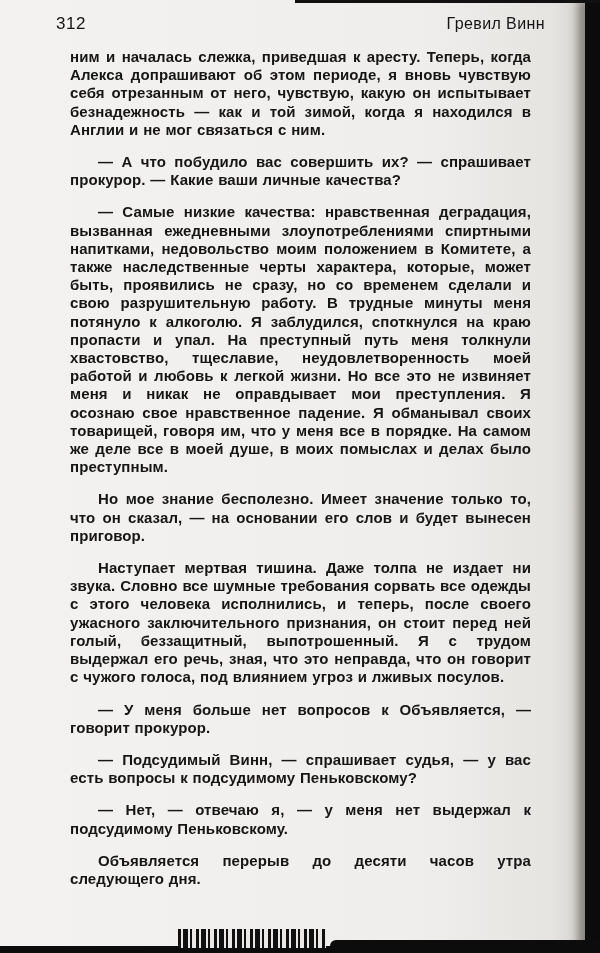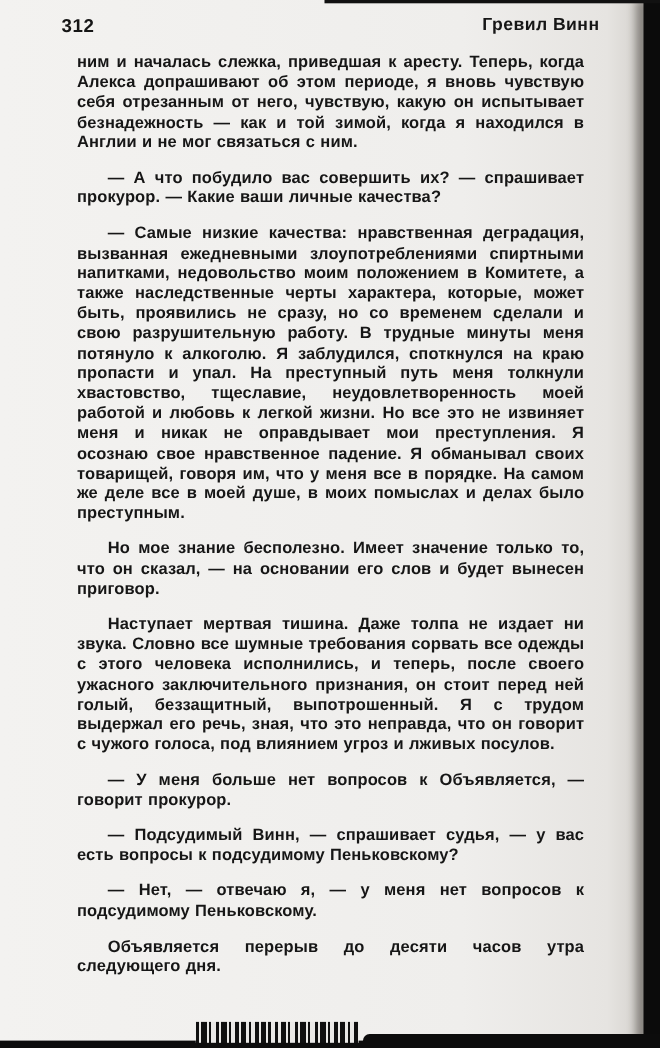--- a/index.html
+++ b/index.html
@@ -64,22 +64,22 @@
   .page {
     position: relative;
     z-index: 2;
     padding: 14px 55px 0 56px;
     height: 100%;
     box-sizing: border-box;
   }
   header.running {
     display: flex;
     justify-content: space-between;
-    align-items: flex-start;
-    font-weight: 700;
+    align-items: center;
+    font-weight: 400;
     margin-bottom: 10px;
   }
   .page-number {
     font-size: 17px;
     letter-spacing: 0.5px;
   }
   .running-head {
     font-size: 16px;
     letter-spacing: 0.4px;
   }
@@ -114,21 +114,21 @@
     </header>
 
     <main class="text-block">
       <p class="no-indent">ним и началась слежка, приведшая к аресту. Теперь, когда Алекса допрашивают об этом периоде, я вновь чувствую себя отрезанным от него, чувствую, какую он испытывает безнадежность — как и той зимой, когда я находился в Англии и не мог связаться с ним.</p>
       <p>— А что побудило вас совершить их? — спрашивает прокурор. — Какие ваши личные качества?</p>
       <p>— Самые низкие качества: нравственная деградация, вызванная ежедневными злоупотреблениями спиртными напитками, недовольство моим положением в Комитете, а также наследственные черты характера, которые, может быть, проявились не сразу, но со временем сделали и свою разрушительную работу. В трудные минуты меня потянуло к алкоголю. Я заблудился, споткнулся на краю пропасти и упал. На преступный путь меня толкнули хвастовство, тщеславие, неудовлетворенность моей работой и любовь к легкой жизни. Но все это не извиняет меня и никак не оправдывает мои преступления. Я осознаю свое нравственное падение. Я обманывал своих товарищей, говоря им, что у меня все в порядке. На самом же деле все в моей душе, в моих помыслах и делах было преступным.</p>
       <p>Но мое знание бесполезно. Имеет значение только то, что он сказал, — на основании его слов и будет вынесен приговор.</p>
       <p>Наступает мертвая тишина. Даже толпа не издает ни звука. Словно все шумные требования сорвать все одежды с этого человека исполнились, и теперь, после своего ужасного заключительного признания, он стоит перед ней голый, беззащитный, выпотрошенный. Я с трудом выдержал его речь, зная, что это неправда, что он говорит с чужого голоса, под влиянием угроз и лживых посулов.</p>
       <p>— У меня больше нет вопросов к Объявляется, — говорит прокурор.</p>
       <p>— Подсудимый Винн, — спрашивает судья, — у вас есть вопросы к подсудимому Пеньковскому?</p>
-      <p>— Нет, — отвечаю я, — у меня нет вопросов к подсудимому Пеньковскому.</p>
+      <p>— Нет, — отвечаю я, — у меня нет выдержал к подсудимому Пеньковскому.</p>
       <p>Объявляется перерыв до десяти часов утра следующего дня.</p>
     </main>
 
   </div>
 
   <div class="edge-top"></div>
   <div class="edge-right"></div>
   <div class="edge-bottom"></div>
   <div class="edge-bottom-right"></div>
   <div class="barcode"></div>

